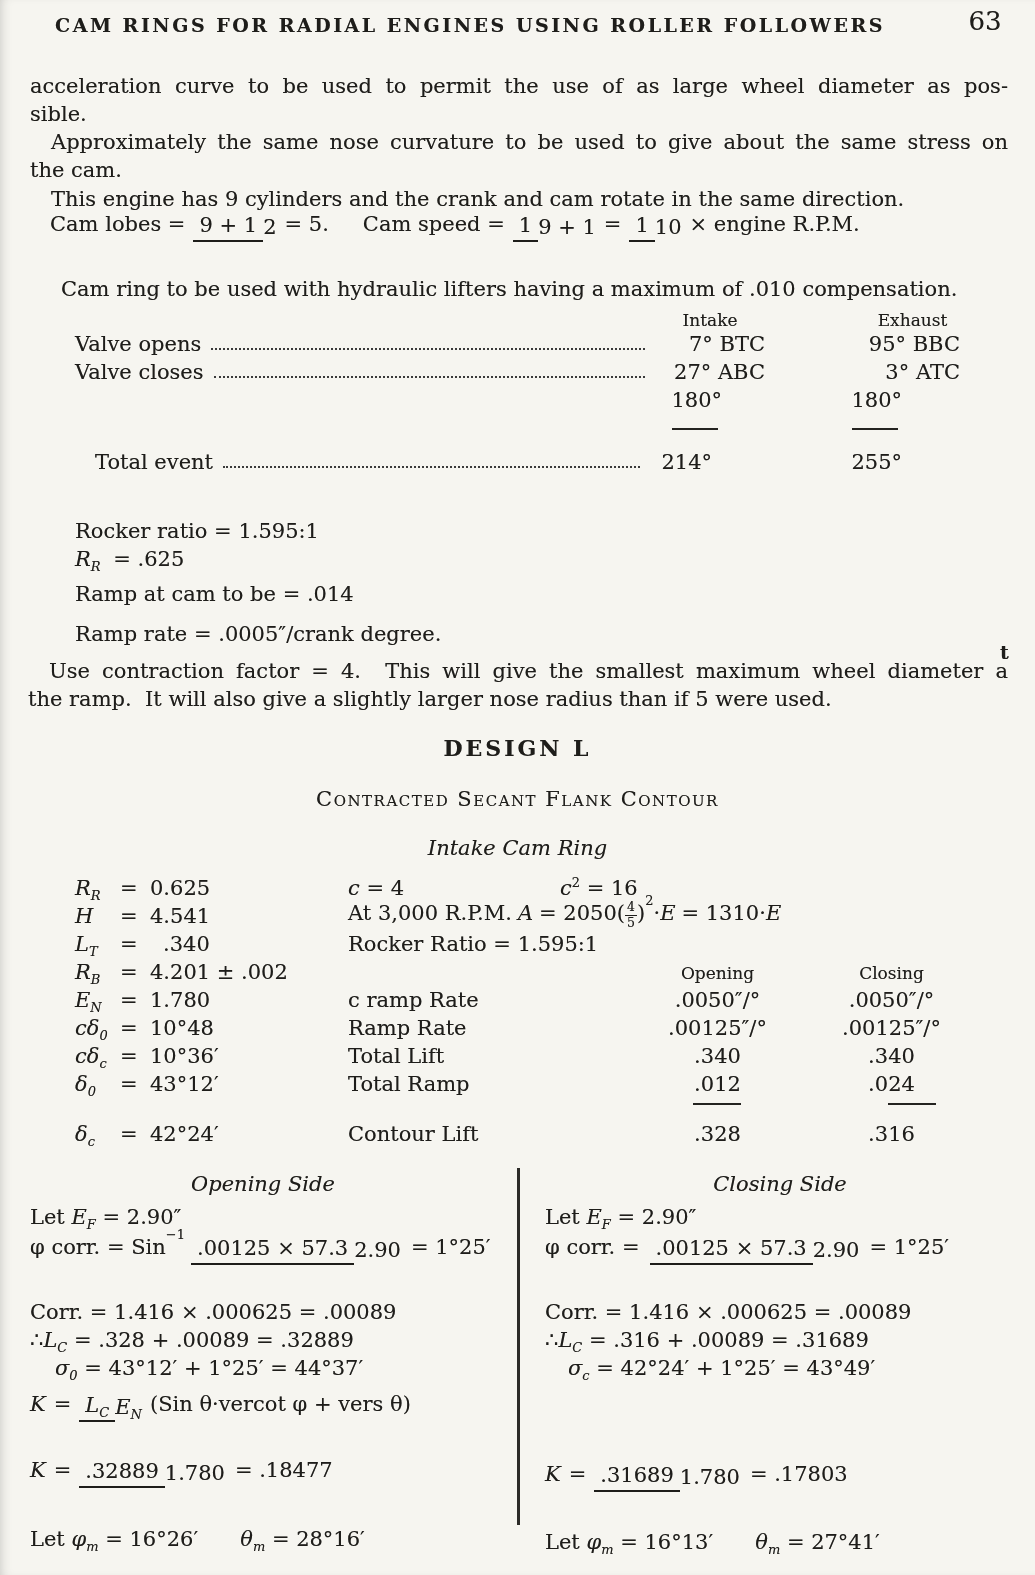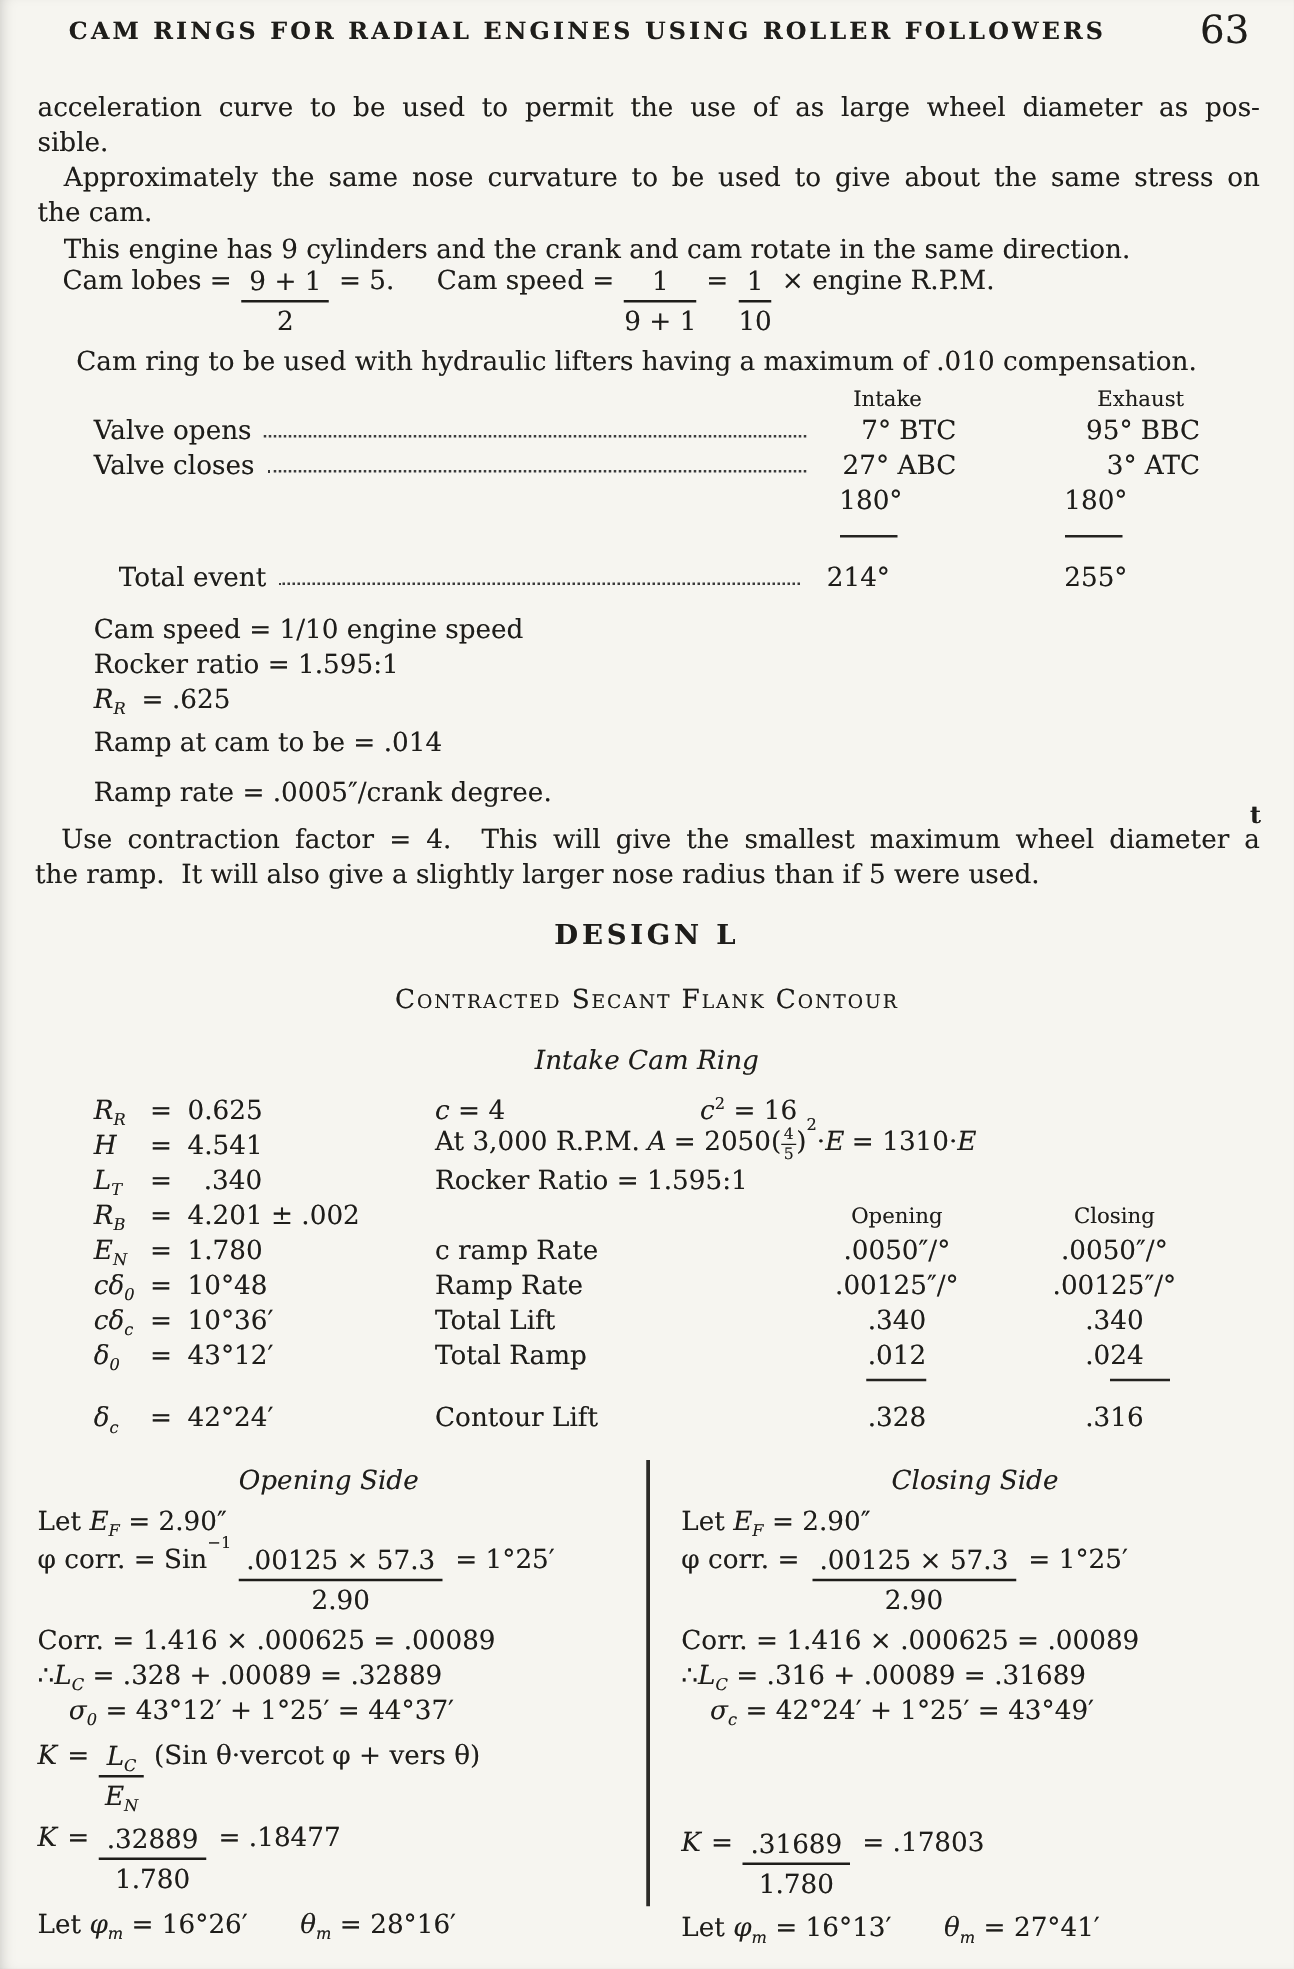--- a/index.html
+++ b/index.html
@@ -11,28 +11,28 @@
   .line{line-height:28px}
   .just{text-align:justify;text-align-last:justify}
   .indent{text-indent:21px}
   .center{text-align:center}
   .rightal{text-align:right}
   i{font-style:italic}
   sub.v{font-size:13px;vertical-align:-5px;font-style:italic;line-height:0}
   sup.v{font-size:13px;vertical-align:8px;line-height:0}
   .frow{display:flex;align-items:flex-start;white-space:nowrap}
   .brow{display:flex;align-items:baseline;white-space:nowrap}
-  .frac{display:inline-flex;flex-direction:column;text-align:center;line-height:26px}
+  .frac{display:inline-flex;flex-direction:row;text-align:center;line-height:26px}
   .frac .num{border-bottom:2px solid #1e1d1a;padding:0 6px 2px}
   .frac .den{padding-top:2px}
   .sfrac{display:inline-flex;flex-direction:column;text-align:center;font-size:12.5px;line-height:1.1;transform:translateY(-1px)}
   .sfrac .num{border-bottom:1.5px solid #1e1d1a;padding:0 2px 1px}
   .ml6{margin-left:6px}.ml8{margin-left:8px}.ml10{margin-left:10px}.ml36{margin-left:34px}.ml42{margin-left:42px}
   .running-head{top:14px;left:0;width:940px;font-size:19px;font-weight:bold;letter-spacing:2.5px;text-align:center}
-  .pagenum{top:6px;left:960px;width:50px;font-size:31px;}
+  .pagenum{top:6px;left:960px;width:50px;font-size:26px;text-align:center}
   .small{font-size:17px}
   .leader{flex:1;border-bottom:2.6px dotted #39author383a;border-bottom:2.6px dotted #3a3a3a;margin:0 10px 6px;align-self:flex-end}
   .vrule{border-top:2.5px solid #242320;height:0}
   .psym{left:75px}.peq{left:120px}.pval{left:150px;white-space:nowrap}
   .pmid{left:348px;white-space:nowrap}
   .popen{left:650px;width:135px;text-align:center}
   .pclose{left:824px;width:135px;text-align:center}
   .design-title{font-size:22px;letter-spacing:3px;font-weight:bold}
   .smallcaps{font-variant:small-caps;letter-spacing:1.5px}
   .divider{left:517px;top:1168px;width:2.5px;height:357px;background:#2c2b28}
@@ -95,21 +95,20 @@
   <span class="abs rightal" style="top:388px;left:780px;width:122px">180°</span>
   <div class="abs vrule" style="top:428px;left:672px;width:46px"></div>
   <div class="abs vrule" style="top:428px;left:852px;width:46px"></div>
   <div class="abs brow" style="top:450px;left:95px;width:555px">
     <span>Total event</span>
     <span class="leader"></span>
   </div>
   <span class="abs rightal" style="top:450px;left:600px;width:112px">214°</span>
   <span class="abs rightal" style="top:450px;left:790px;width:112px">255°</span>
 
-  <div class="abs line" style="top:489px;left:75px">Cam speed = 1/10 engine speed</div>
   <div class="abs line" style="top:517px;left:75px">Rocker ratio = 1.595:1</div>
   <div class="abs line" style="top:545px;left:75px">
     <i>R</i><sub class="v">R</sub>
     <span class="ml6">= .625</span>
   </div>
 
   <div class="abs line" style="top:580px;left:75px">Ramp at cam to be = .014</div>
   <div class="abs line" style="top:620px;left:75px">Ramp rate = .0005″/crank degree.</div>
 
   <div class="abs line just indent" style="top:657px;left:28px;width:980px">Use contraction factor = 4.&nbsp; This will give the smallest maximum wheel diameter a</div>

